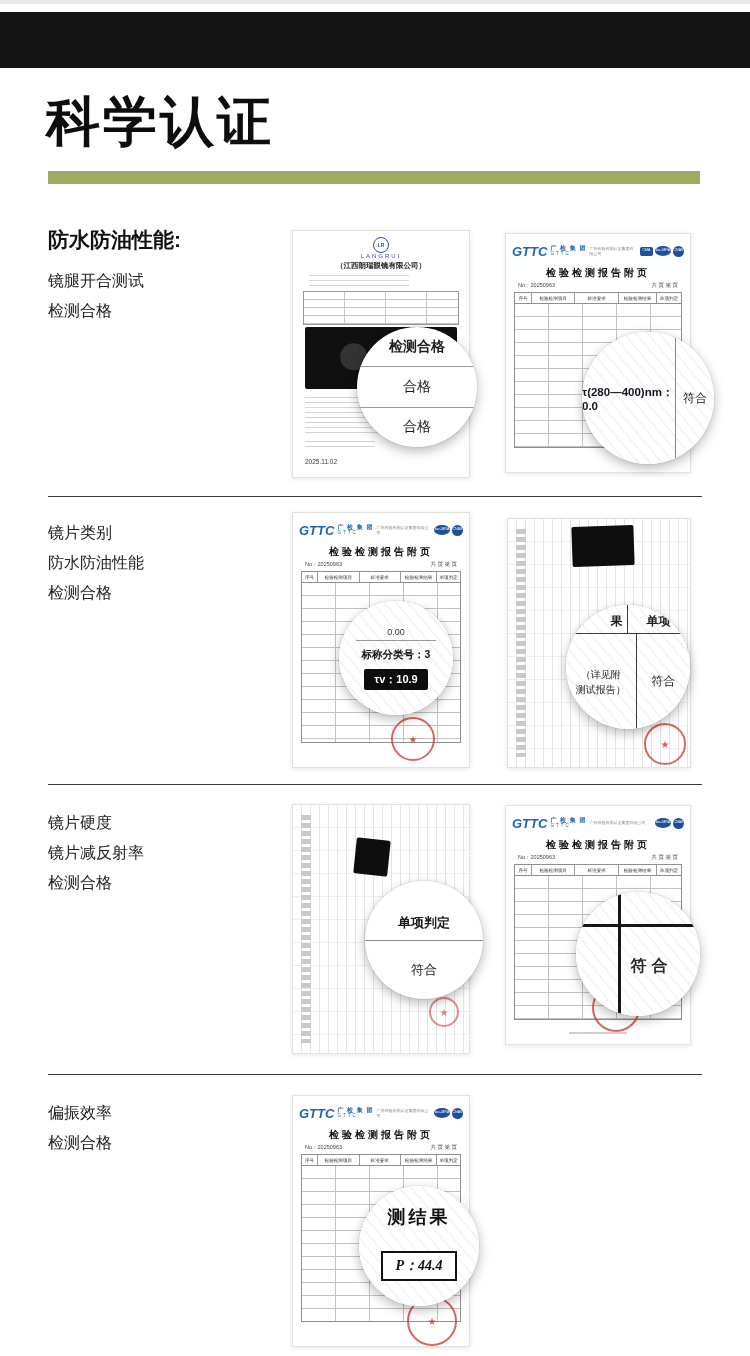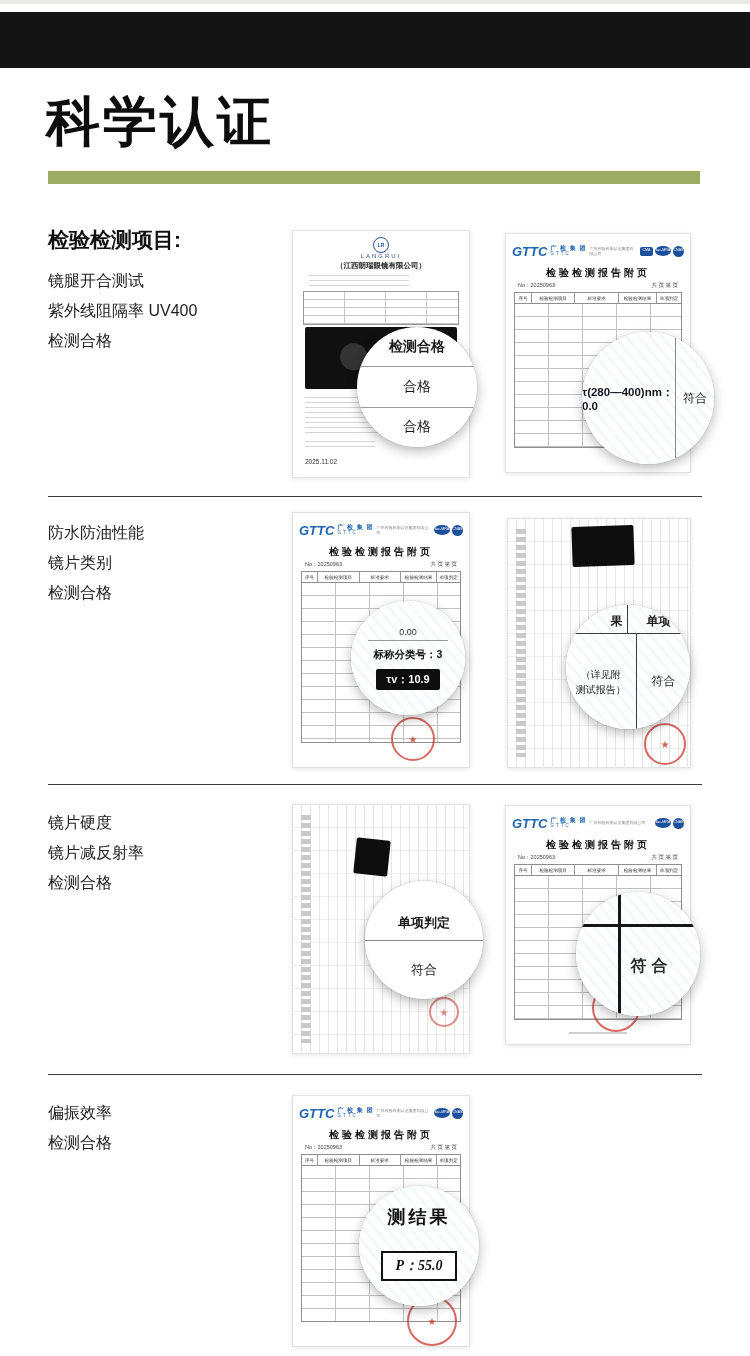--- a/index.html
+++ b/index.html
@@ -115,23 +115,22 @@
 </head>
 <body>
 
 <div class="page">
 
   <div class="topbar"></div>
   <h1 class="title">科学认证</h1>
   <div class="accent-bar"></div>
 
   <div class="sec-text" style="top:222px">
-    <div class="sec-heading">检验检测项目:</div>
+    <div class="sec-heading">防水防油性能:</div>
     <div class="sec-line">镜腿开合测试</div>
-    <div class="sec-line">紫外线阻隔率 UV400</div>
     <div class="sec-line">检测合格</div>
   </div>
 
   <div class="cert" style="left:292px;top:226px;width:176px;height:246px">
     <div class="l-logo">LR</div>
     <div class="l-brand">LANGRUI</div>
     <div class="l-company">（江西朗瑞眼镜有限公司）</div>
     <div class="l-bars" style="top:44px;left:16px;right:60px;height:12px"></div>
     <div class="l-table"></div>
     <div class="l-photo"></div>
@@ -177,22 +176,22 @@
       <div class="mg-uv">
         <div class="mg-uv-left">τ(280—400)nm：0.0</div>
         <div class="mg-uv-right">符合</div>
       </div>
     </div>
   </div>
 
   <div class="divider" style="top:492px"></div>
 
   <div class="sec-text" style="top:514px">
+    <div class="sec-line">镜片类别</div>
     <div class="sec-line">防水防油性能</div>
-    <div class="sec-line">镜片类别</div>
     <div class="sec-line">检测合格</div>
   </div>
 
   <div class="cert" style="left:292px;top:508px;width:176px;height:254px">
     <div class="g-head">
       <span class="g-gt">GTTC</span>
       <span class="g-brand">
         <span class="g-cn">广 检 集 团</span>
         <span class="g-en">GTTC</span>
       </span>
@@ -207,21 +206,21 @@
     <div class="g-meta">共  页  第  页</div>
     <div class="g-thead">
       <span class="gc0">序号</span>
       <span class="gc1">检验检测项目</span>
       <span class="gc2">标准要求</span>
       <span class="gc3">检验检测结果</span>
       <span class="gc4">单项判定</span>
     </div>
     <div class="g-grid"></div>
     <div class="stamp" style="left:98px;bottom:6px;width:40px;height:40px"></div>
-    <div class="mag wm" style="left:58px;top:88px;width:114px;height:114px">
+    <div class="mag wm" style="left:46px;top:88px;width:114px;height:114px">
       <div class="mg-cat">
         <div class="mg-cat-top">0.00</div>
         <div class="mg-cat-label">标称分类号：3</div>
         <div class="mg-cat-box">τv：10.9</div>
       </div>
     </div>
   </div>
 
   <div class="cert vdoc" style="left:507px;top:514px;width:182px;height:248px">
     <div class="v-strip"></div>
@@ -327,18 +326,18 @@
       <span class="gc1">检验检测项目</span>
       <span class="gc2">标准要求</span>
       <span class="gc3">检验检测结果</span>
       <span class="gc4">单项判定</span>
     </div>
     <div class="g-grid"></div>
     <div class="stamp" style="right:12px;bottom:0;width:46px;height:46px"></div>
     <div class="mag wm" style="left:66px;top:90px;width:120px;height:120px">
       <div class="mg-pl">
         <div class="mg-pl-top">测结果</div>
-        <div class="mg-pl-box">P：55.0</div>
+        <div class="mg-pl-box">P：44.4</div>
       </div>
     </div>
   </div>
 
 </div>
 
 </body></html>

